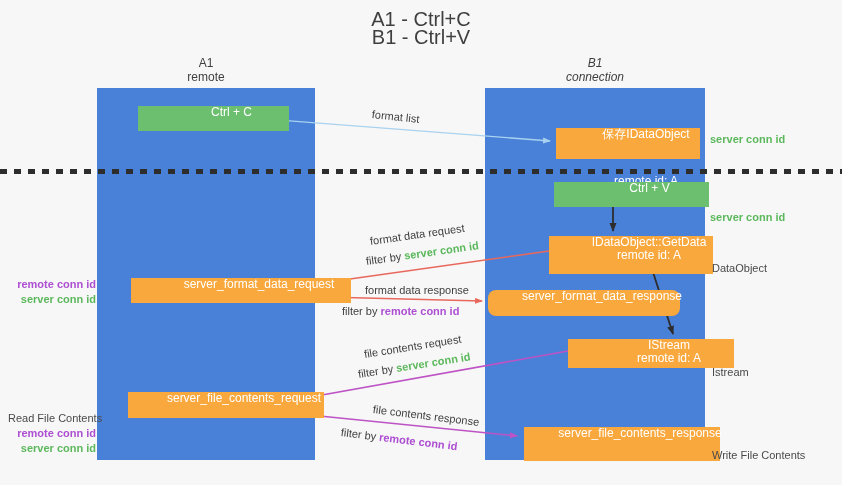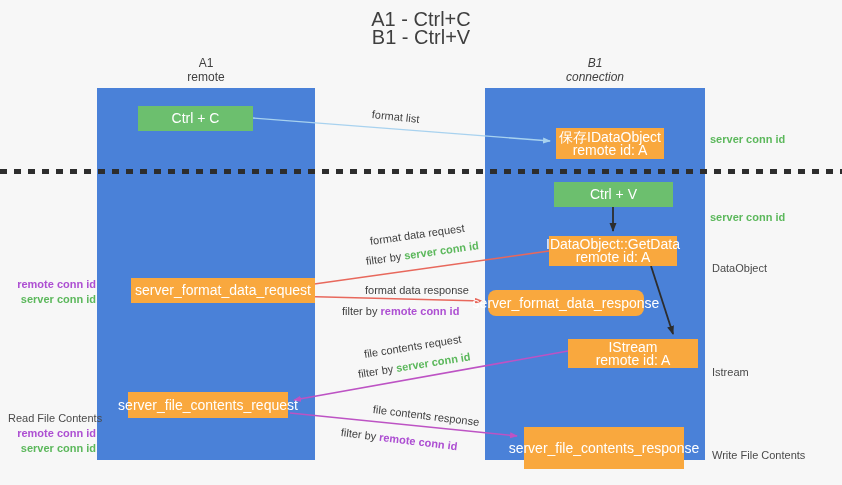--- a/index.html
+++ b/index.html
@@ -11,22 +11,22 @@
   html,body{margin:0;padding:0;}
   body{background:var(--bg);font-family:"Liberation Sans","DejaVu Sans",sans-serif;}
   .canvas{position:relative;width:842px;height:485px;background:var(--bg);overflow:hidden;}
   .abs{position:absolute;}
   .title{left:0;right:0;top:10px;text-align:center;font-size:20px;line-height:18px;color:var(--text-dark);}
   .lane-header{top:56px;text-align:center;font-size:12px;line-height:14px;color:var(--text-dark);}
   .lane{top:88px;height:372px;background:var(--lane-blue);z-index:1;}
   .divider{left:0;top:169px;width:842px;height:5px;z-index:2;
     background:repeating-linear-gradient(90deg,var(--divider) 0 7px,transparent 7px 14px);}
   svg.edges{left:0;top:0;z-index:3;}
-  .node{z-index:4;color:#fff;font-size:14px;display:flex;flex-direction:column;
-    align-items:center;justify-content:center;text-align:center;line-height:13px;white-space:nowrap;}
+  .node{z-index:4;color:#fff;font-size:12px;display:flex;flex-direction:column;
+    align-items:center;justify-content:flex-start;text-align:center;line-height:13px;white-space:nowrap;padding-left:36px;}
   .green{background:var(--box-green);}
   .orange{background:var(--box-orange);}
   .edge-label{z-index:5;font-size:11px;color:var(--text-dark);white-space:nowrap;transform-origin:left center;}
   .side{z-index:5;font-size:11px;white-space:nowrap;}
   .side-stack{text-align:right;line-height:15px;}
   .c-green{color:var(--text-green);font-weight:bold;}
   .c-purple{color:var(--text-purple);font-weight:bold;}
   .c-gray{color:var(--text-gray);margin-top:17px;}
 </style>
 </head>
@@ -73,45 +73,45 @@
     <line x1="549" y1="251" x2="293" y2="287" stroke="var(--arrow-red)" stroke-width="1.6" marker-end="url(#mr)"></line>
     <line x1="287" y1="296" x2="482" y2="301" stroke="var(--arrow-red)" stroke-width="1.6" marker-end="url(#mr)"></line>
     <line x1="651" y1="266" x2="673" y2="334" stroke="var(--arrow-black)" stroke-width="1.8" marker-end="url(#mk)"></line>
     <line x1="568" y1="351" x2="294" y2="400" stroke="var(--arrow-magenta)" stroke-width="1.6" marker-end="url(#mm)"></line>
     <line x1="290" y1="413" x2="517" y2="436" stroke="var(--arrow-magenta)" stroke-width="1.6" marker-end="url(#mm)"></line>
   </svg>
 
   <div class="abs node green" style="left:138px;top:106px;width:115px;height:25px;">
     <span>Ctrl + C</span>
   </div>
-  <div class="abs node orange" style="left:556px;top:128px;width:108px;height:31px;">
+  <div class="abs node orange" style="left:556px;top:128px;width:108px;height:31px;gap:34px;">
     <span>保存IDataObject</span>
     <span>remote id: A</span>
   </div>
   <div class="abs node green" style="left:554px;top:182px;width:119px;height:25px;">
     <span>Ctrl + V</span>
   </div>
-  <div class="abs node orange" style="left:549px;top:236px;width:128px;height:30px;">
+  <div class="abs node orange" style="left:549px;top:236px;width:128px;height:38px;">
     <span>IDataObject::GetData</span>
     <span>remote id: A</span>
   </div>
   <div class="abs node orange" style="left:131px;top:278px;width:184px;height:25px;">
     <span>server_format_data_request</span>
   </div>
   <div class="abs node orange" style="left:488px;top:290px;width:156px;height:26px;border-radius:8px;">
     <span>server_format_data_response</span>
   </div>
   <div class="abs node orange" style="left:568px;top:339px;width:130px;height:29px;">
     <span>IStream</span>
     <span>remote id: A</span>
   </div>
   <div class="abs node orange" style="left:128px;top:392px;width:160px;height:26px;">
     <span>server_file_contents_request</span>
   </div>
-  <div class="abs node orange" style="left:524px;top:427px;width:160px;height:42px;">
+  <div class="abs node orange" style="left:524px;top:427px;width:160px;height:34px;">
     <span>server_file_contents_response</span>
   </div>
 
   <div class="abs edge-label" style="left:372px;top:108px;transform:rotate(6deg);">format list</div>
   <div class="abs edge-label" style="left:370px;top:235px;transform:rotate(-8deg);">format data request</div>
   <div class="abs edge-label" style="left:366px;top:255px;transform:rotate(-8deg);">
     <span>filter by</span>
     <span class="c-green">server conn id</span>
   </div>
   <div class="abs edge-label" style="left:365px;top:284px;">format data response</div>

